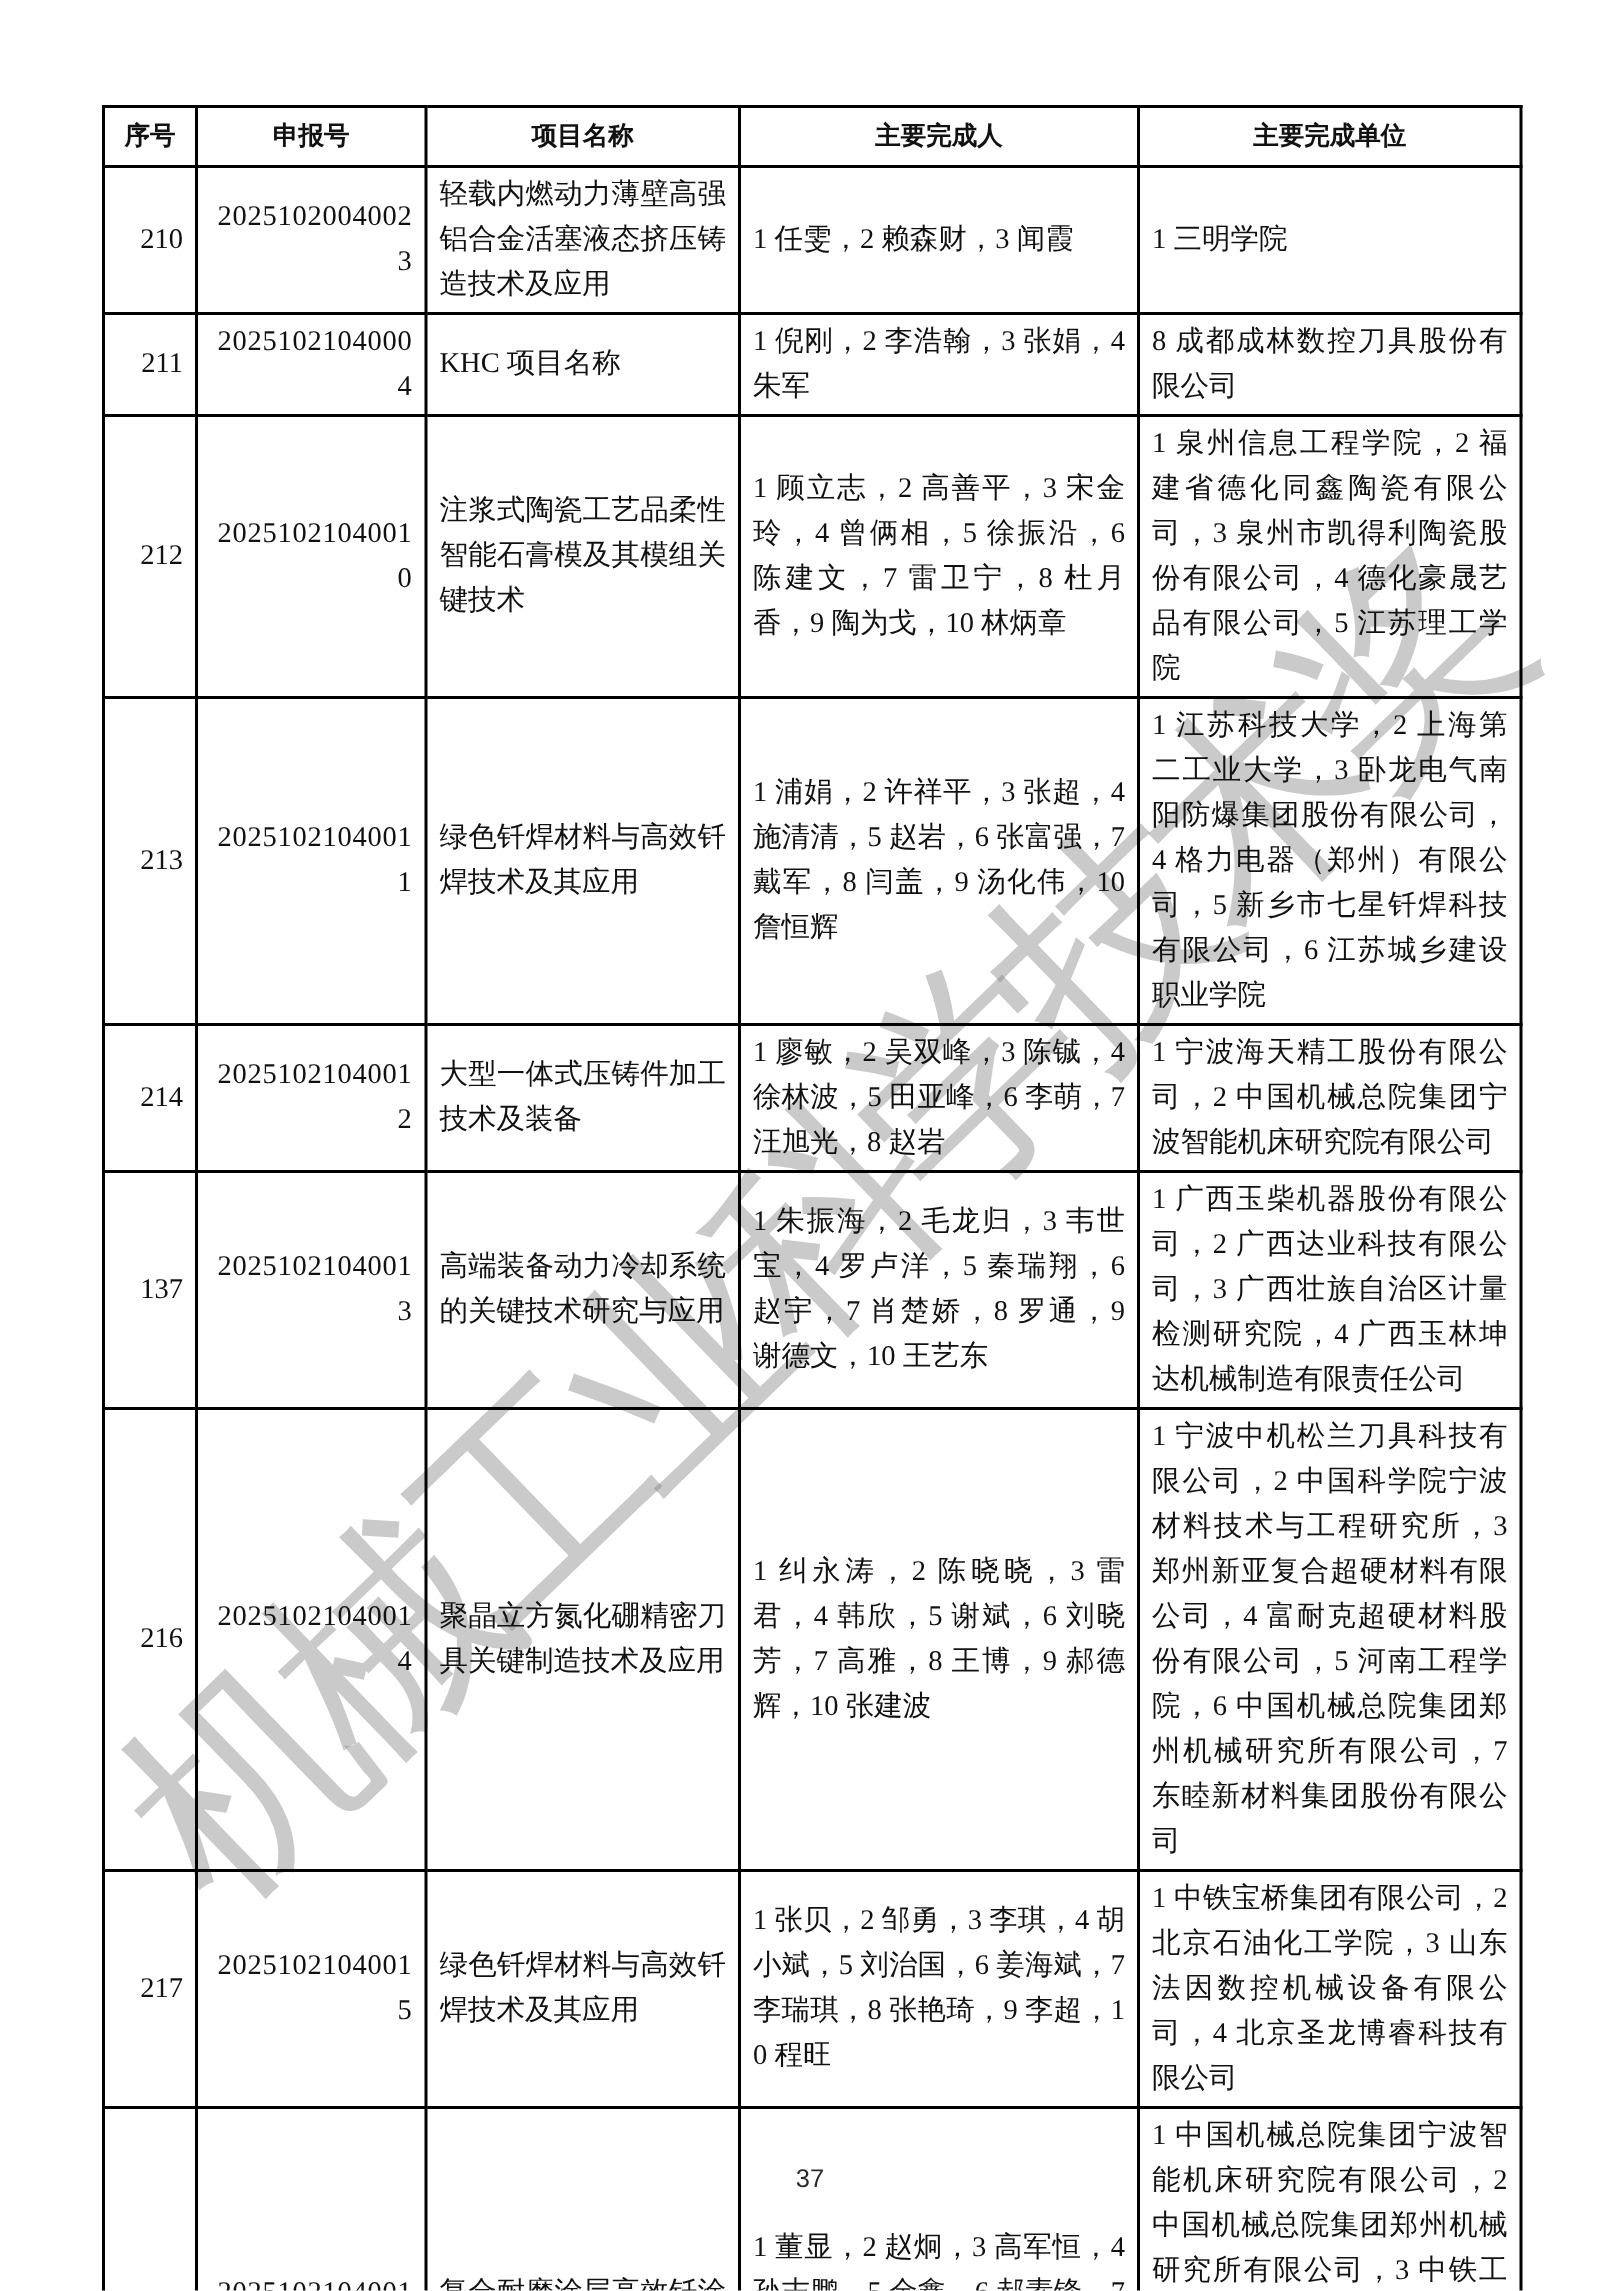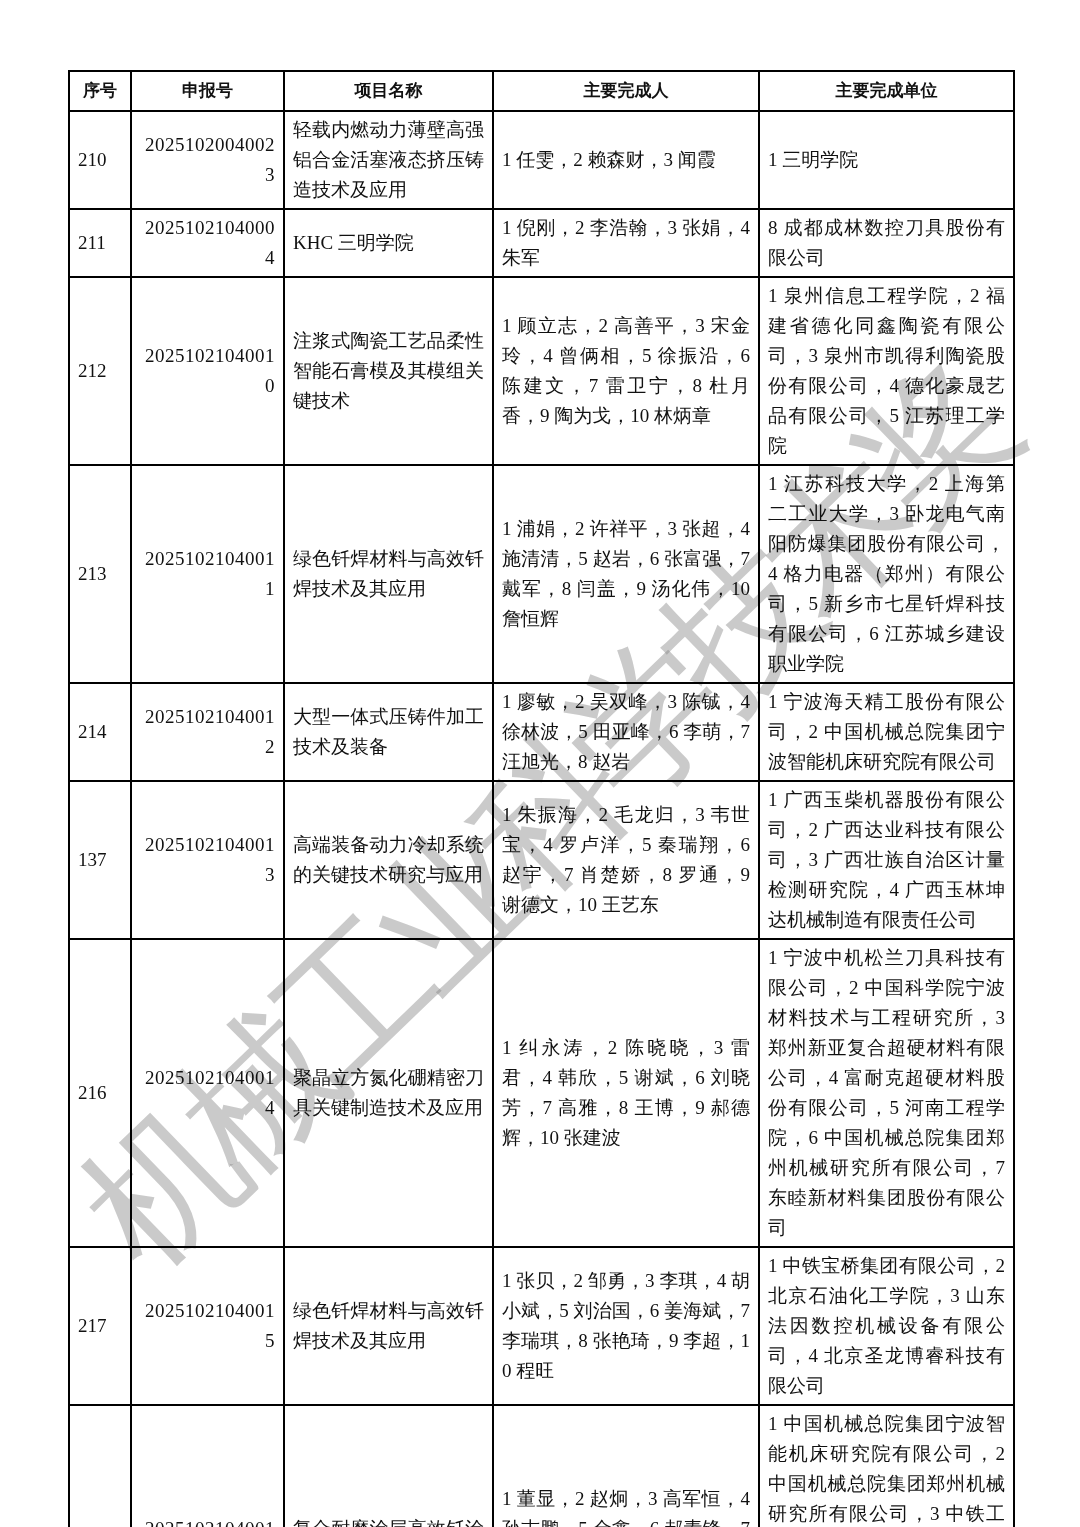--- a/index.html
+++ b/index.html
@@ -60,21 +60,21 @@
     background: transparent;
     word-break: break-all;
   }
   table.awards thead tr { height: 40px; }
   table.awards th {
     font-weight: bold;
     text-align: center;
     font-size: 17px;
     padding: 4px 4px;
   }
-  td.c-seq  { text-align: left; }
+  td.c-seq  { text-align: right; }
   td.c-app  { text-align: right; letter-spacing: 0.5px; }
   td.c-proj { text-align: justify; }
   td.c-ppl  { text-align: justify; }
   td.c-unit { text-align: justify; }
 
   tbody tr:nth-child(1) { height: 87px;  }
   tbody tr:nth-child(2) { height: 59px; padding-left: 11px;  }
   tbody tr:nth-child(3) { height: 130px; }
   tbody tr:nth-child(4) { height: 163px; }
   tbody tr:nth-child(5) { height: 85px;  }
@@ -123,21 +123,21 @@
       <tr>
         <td class="c-seq">210</td>
         <td class="c-app">20251020040023</td>
         <td class="c-proj">轻载内燃动力薄壁高强铝合金活塞液态挤压铸造技术及应用</td>
         <td class="c-ppl">1 任雯，2 赖森财，3 闻霞</td>
         <td class="c-unit">1 三明学院</td>
       </tr>
       <tr>
         <td class="c-seq">211</td>
         <td class="c-app">20251021040004</td>
-        <td class="c-proj">KHC 三明学院</td>
+        <td class="c-proj">KHC 项目名称</td>
         <td class="c-ppl">1 倪刚，2 李浩翰，3 张娟，4 朱军</td>
         <td class="c-unit">8 成都成林数控刀具股份有限公司</td>
       </tr>
       <tr>
         <td class="c-seq">212</td>
         <td class="c-app">20251021040010</td>
         <td class="c-proj">注浆式陶瓷工艺品柔性智能石膏模及其模组关键技术</td>
         <td class="c-ppl">1 顾立志，2 高善平，3 宋金玲，4 曾俩相，5 徐振沿，6 陈建文，7 雷卫宁，8 杜月香，9 陶为戈，10 林炳章</td>
         <td class="c-unit">1 泉州信息工程学院，2 福建省德化同鑫陶瓷有限公司，3 泉州市凯得利陶瓷股份有限公司，4 德化豪晟艺品有限公司，5 江苏理工学院</td>
       </tr>
@@ -179,14 +179,15 @@
       <tr>
         <td class="c-seq">218</td>
         <td class="c-app">20251021040017</td>
         <td class="c-proj">复合耐磨涂层高效钎涂技术与产业化应用</td>
         <td class="c-ppl">1 董显，2 赵炯，3 高军恒，4 孙志鹏，5 金鑫，6 郝素锋，7 高华，8 司浩，9 吴奇隆，10 朱宏涛</td>
         <td class="c-unit">1 中国机械总院集团宁波智能机床研究院有限公司，2 中国机械总院集团郑州机械研究所有限公司，3 中铁工程装备集团有限公司，4 河南四方达超硬材料股份有限公司，5 郑州磨料磨具磨削研究所有限公司，6 龙门实验室，7 北京科技大学</td>
       </tr>
     </tbody>
   </table>
 
+  <div class="page-number">37</div>
 
 </div>
 
 </body></html>

